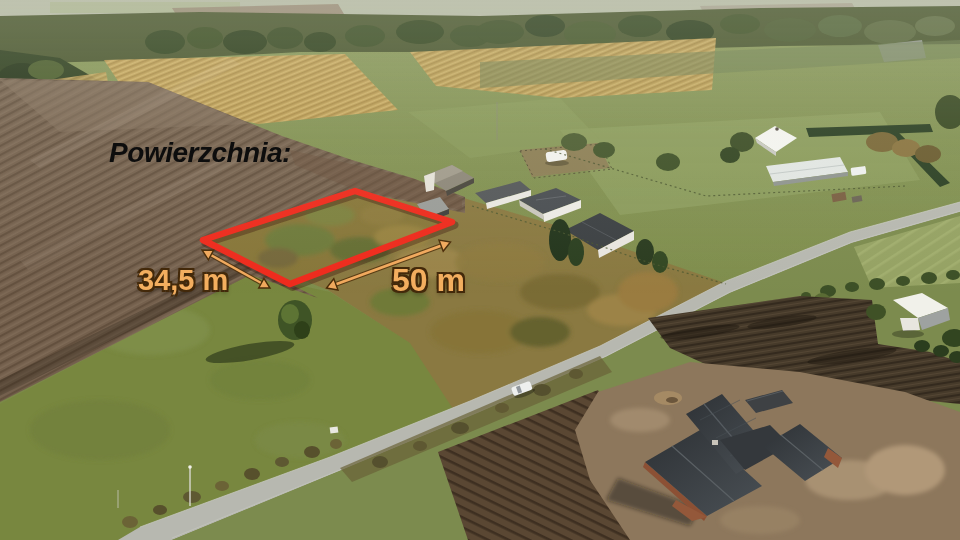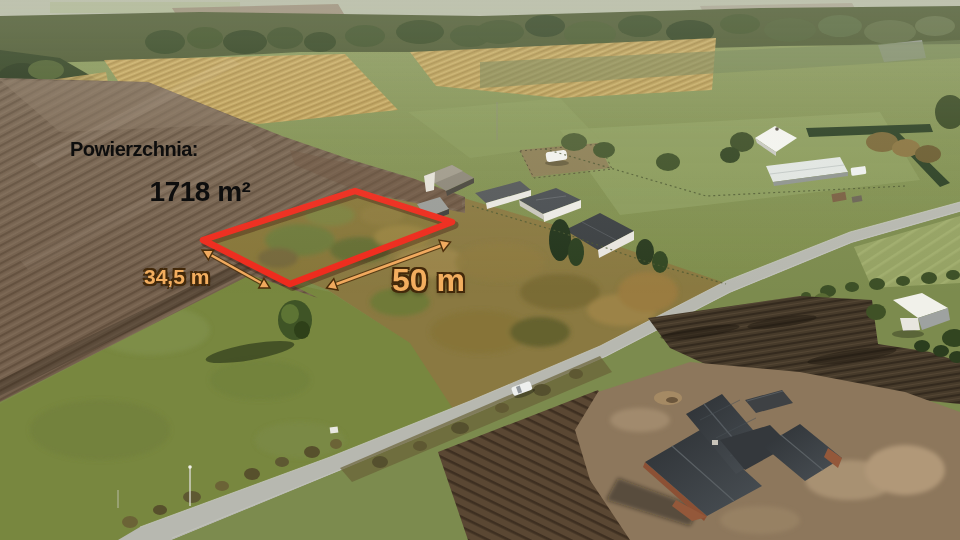--- a/index.html
+++ b/index.html
@@ -8,28 +8,28 @@
     --c-orange-text:#f3ae5f;
     --c-black:#0d0d0d;
   }
   html,body{margin:0;padding:0;background:#222;}
   .stage{
     position:relative;width:960px;height:540px;overflow:hidden;
     font-family:"Liberation Sans",sans-serif;
   }
   .stage svg{position:absolute;left:0;top:0;}
   .txt{position:absolute;font-weight:bold;line-height:1;white-space:nowrap;}
-  .area-label{left:70px;top:139px;width:260px;font-size:20px;
-    color:var(--c-black);letter-spacing:-0.5px;}
+  .area-label{left:70px;top:139px;width:260px;text-align:center;font-size:28px;
+    color:var(--c-black);letter-spacing:-0.5px;font-style:italic;}
   .area-value{left:70px;top:178px;width:260px;text-align:center;font-size:28px;
     color:var(--c-black);letter-spacing:-0.5px;}
   .dim{color:var(--c-orange-text);
     text-shadow:-2px -2px 0 #43290a,2px -2px 0 #43290a,-2px 2px 0 #43290a,
       2px 2px 0 #43290a,0 3px 5px rgba(0,0,0,.45);}
-  .width-label{left:144px;top:266px;font-size:21px;}
+  .width-label{left:138px;top:266px;font-size:29px;}
   .length-label{left:392px;top:264px;font-size:32px;}
 </style>
 </head>
 <body>
 
 <div class="stage">
 
 <svg width="960" height="540" viewBox="0 0 960 540">
   <defs>
     <linearGradient id="bgGrad" x1="0" y1="0" x2="0" y2="1">
@@ -375,17 +375,16 @@
 
   <rect width="960" height="540" fill="url(#hazeGrad)" opacity="1"></rect>
   <linearGradient id="hazeGrad" x1="0" y1="0" x2="0" y2="1">
     <stop offset="0" stop-color="rgba(235,240,222,.22)"></stop>
     <stop offset="0.25" stop-color="rgba(235,240,222,.08)"></stop>
     <stop offset="0.55" stop-color="rgba(235,240,222,0)"></stop>
   </linearGradient>
 </svg>
 
 <div class="txt area-label">Powierzchnia:</div>
-<div class="txt area-value">1718 m²</div>
 <div class="txt dim width-label">34,5 m</div>
 <div class="txt dim length-label">50 m</div>
 
 </div>
 
 </body></html>

